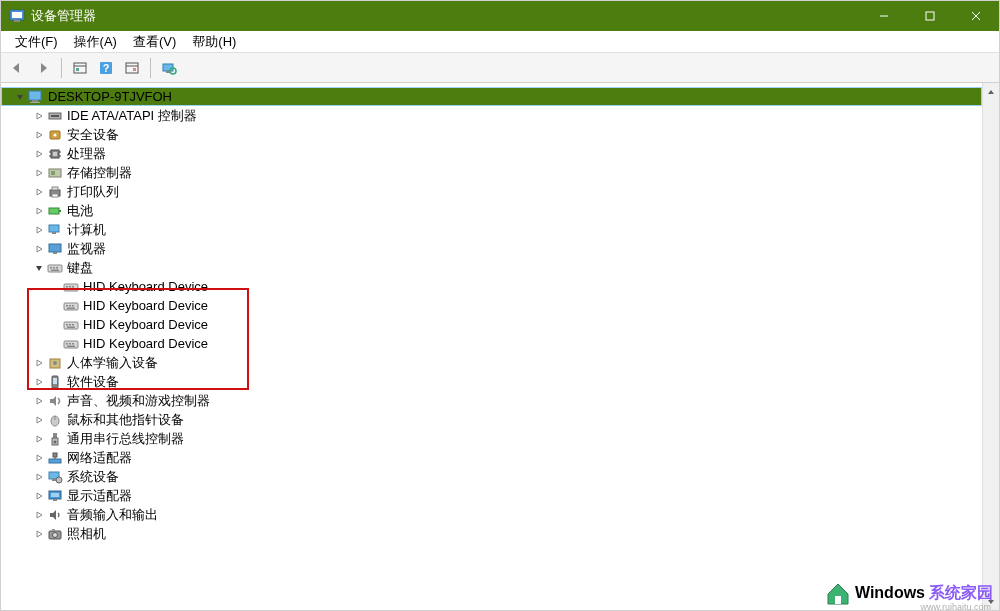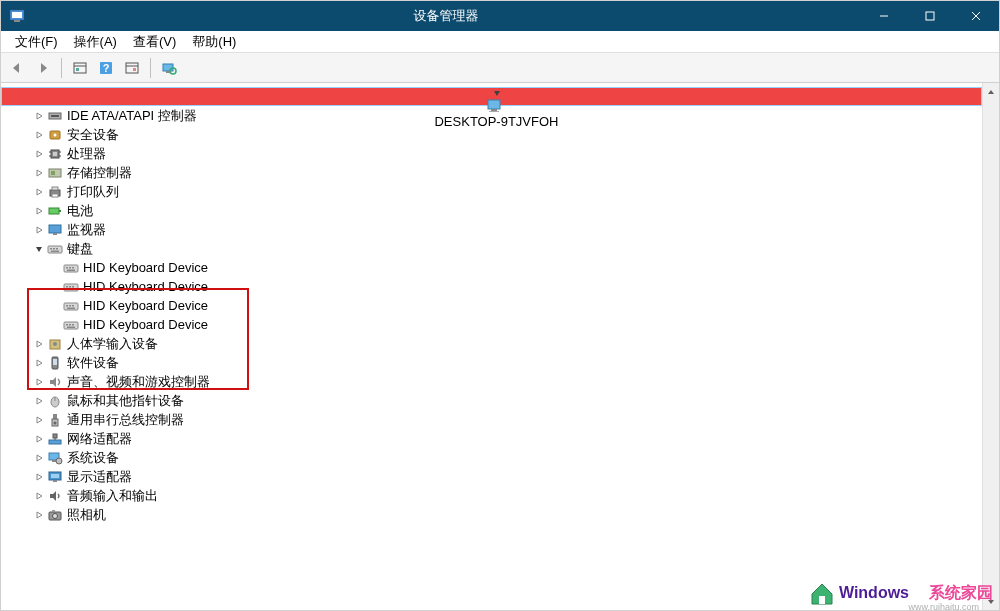--- a/index.html
+++ b/index.html
@@ -1,47 +1,47 @@
 <!DOCTYPE html>
 <html><head>
 <meta charset="utf-8">
 <style>
   * { box-sizing: border-box; margin: 0; padding: 0; }
   html, body { width: 1000px; height: 611px; font-family: "Microsoft YaHei", "Segoe UI", sans-serif; font-size: 12px; background: #fff; overflow: hidden; }
   .window { width: 1000px; height: 611px; display: flex; flex-direction: column; border: 1px solid #d0d0d0; }
-  .titlebar { height: 30px; background: #0c4a6e; color: #fff; display: flex; align-items: center; padding: 0 0 0 8px; text-align: center; }
+  .titlebar { height: 30px; background: #4d7c0f; color: #fff; display: flex; align-items: center; padding: 0 0 0 8px; }
   .title-icon { width: 16px; height: 16px; margin-right: 6px; }
   .title-text { flex: 1; font-size: 13px; }
   .win-btns { display: flex; height: 100%; }
   .win-btn { width: 46px; height: 100%; display: flex; align-items: center; justify-content: center; cursor: pointer; }
   .win-btn svg { stroke: #fff; }
   .menubar { height: 22px; background: #fff; border-bottom: 1px solid #e0e0e0; display: flex; padding-left: 6px; }
   .menu-item { padding: 2px 8px; font-size: 13px; cursor: pointer; }
   .toolbar { height: 30px; background: #f5f5f5; border-bottom: 1px solid #d0d0d0; display: flex; align-items: center; padding-left: 4px; gap: 2px; }
   .tool-btn { width: 24px; height: 24px; display: flex; align-items: center; justify-content: center; border: 1px solid transparent; cursor: pointer; }
   .tool-sep { width: 1px; height: 20px; background: #c0c0c0; margin: 0 4px; }
   .content { flex: 1; display: flex; background: #fff; position: relative; }
   .tree { flex: 1; padding: 4px 0; overflow: auto; }
   .tree-node { display: flex; align-items: center; height: 19px; padding-left: 4px; font-size: 13px; white-space: nowrap; cursor: pointer; }
-  .tree-node.selected { background: #ef4444; border: 1px solid #99d1ff; flex-direction: column; }
+  .tree-node.selected { background: #4d7c0f; border: 1px solid #99d1ff; }
   .expander { width: 16px; height: 16px; display: flex; align-items: center; justify-content: center; color: #888; font-size: 10px; }
   .node-icon { width: 16px; height: 16px; margin-right: 4px; display: flex; align-items: center; justify-content: center; }
   .node-label { color: #000; }
   .indent0 { padding-left: 10px; }
   .indent1 { padding-left: 30px; }
   .indent2 { padding-left: 46px; }
   .scrollbar { width: 17px; background: #f0f0f0; border-left: 1px solid #e0e0e0; display: flex; flex-direction: column; }
   .scroll-btn { height: 17px; display: flex; align-items: center; justify-content: center; background: #f0f0f0; cursor: pointer; }
   .scroll-track { flex: 1; }
   .highlight-box { position: absolute; border: 2px solid #d01010; pointer-events: none; }
   .watermark { position: absolute; right: 6px; bottom: 4px; display: flex; align-items: center; gap: 4px; }
-  .wm-text { font-size: 16px; font-weight: bold; color: #4c1d95; }
-  .wm-text2 { color: #ec4899; margin-left: 16px; }
+  .wm-text { font-size: 16px; font-weight: bold; color: #000000; }
+  .wm-text2 { color: #8b5cf6; }
   .wm-house { width: 26px; height: 26px; }
-  .wm-url { position: absolute; right: 20px; bottom: -2px; font-size: 9px; color: #b0b0b0; }
+  .wm-url { position: absolute; right: 8px; bottom: -2px; font-size: 9px; color: #b0b0b0; }
 </style>
 </head>
 <body>
 
 <div class="window">
   <div class="titlebar">
     <span class="title-icon">
       <svg viewBox="0 0 16 16">
           <rect x="1" y="2" width="14" height="10" fill="#4a90d9" stroke="#2a5080" stroke-width="0.5"></rect>
           <rect x="3" y="4" width="10" height="6" fill="#fff"></rect>
@@ -225,20 +225,34 @@
     <span class="node-label">电池</span>
   </div>
         <div class="tree-node indent1">
     <span class="expander">
             <svg width="10" height="10">
               <path d="M3 2 L8 5 L3 8 Z" fill="none" stroke="#888" stroke-width="1"></path>
             </svg>
           </span>
     <span class="node-icon">
             <svg width="16" height="16" viewBox="0 0 16 16">
+              <rect x="2" y="3" width="10" height="7" fill="#6bb8e8" stroke="#3a80b0"></rect>
+              <rect x="5" y="10" width="4" height="2" fill="#888"></rect>
+            </svg>
+          </span>
+    <span class="node-label">计算机</span>
+  </div>
+        <div class="tree-node indent1">
+    <span class="expander">
+            <svg width="10" height="10">
+              <path d="M3 2 L8 5 L3 8 Z" fill="none" stroke="#888" stroke-width="1"></path>
+            </svg>
+          </span>
+    <span class="node-icon">
+            <svg width="16" height="16" viewBox="0 0 16 16">
               <rect x="2" y="3" width="12" height="8" fill="#5aa0d8" stroke="#3070a0"></rect>
               <rect x="6" y="11" width="4" height="2" fill="#888"></rect>
             </svg>
           </span>
     <span class="node-label">监视器</span>
   </div>
         <div class="tree-node indent1">
     <span class="expander">
             <svg width="10" height="10">
               <path d="M2 3 L8 3 L5 8 Z" fill="#404040"></path>

